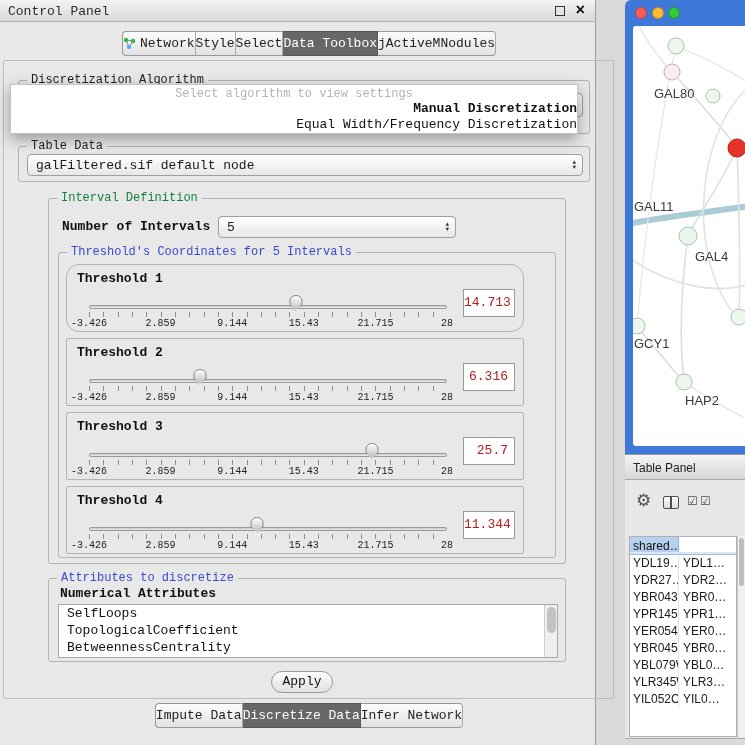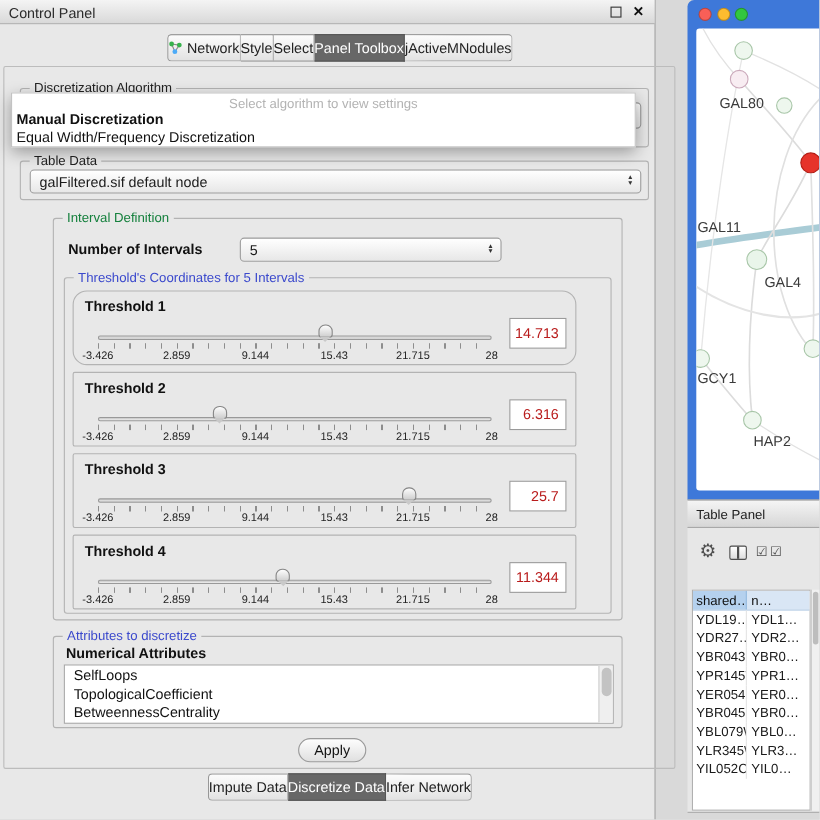--- a/index.html
+++ b/index.html
@@ -1,20 +1,20 @@
 <!DOCTYPE html>
 <html><head>
 <meta charset="utf-8">
 <style>
   * { margin:0; padding:0; box-sizing:border-box; }
   html,body { width:745px; height:745px; background:#d9d9d9; font-family:"Liberation Sans",sans-serif; overflow:hidden; }
   #app { position:relative; width:745px; height:745px; }
 
   
-  #control-panel { position:absolute; left:0; top:0; width:596px; height:745px; background:#e8e8e8; border-right:1px solid #9d9d9d; }
+  #control-panel { position:absolute; left:0; top:0; width:596px; height:745px; background:#e8e8e8; border-right:1px solid #9d9d9d;font-family:Liberation Mono, monospace; }
   .titlebar { position:absolute; left:0; top:0; width:100%; height:22px; background:linear-gradient(#f4f4f4,#d9d9d9); border-bottom:1px solid #b2b2b2; }
   .titlebar .win-title { position:absolute; left:8px; top:4px; font-size:13px; color:#2b2b2b; }
   .float-btn { position:absolute; right:30px; top:6px; width:10px; height:10px; border:1.5px solid #333; background:transparent; }
   .close-btn { position:absolute; right:10px; top:1px; font-size:16px; font-weight:bold; color:#111; line-height:20px; }
 
   
   .tabs-row { position:absolute; left:0; top:31px; width:618px; display:flex; justify-content:center; }
   .tab { font-size:13px; color:#222; padding:4px 0; background:linear-gradient(#fcfcfc,#e2e2e2); border-top:1px solid #979797; border-bottom:1px solid #979797; border-right:1px solid #a8a8a8; display:flex; align-items:center; gap:4px; white-space:nowrap; }
   .tab:first-child { border-left:1px solid #979797; border-radius:4px 0 0 4px; }
   .tab:last-child { border-radius:0 4px 4px 0; }
@@ -28,21 +28,21 @@
   .gt-green { color:#15803d; }
   .gt-blue  { color:#3b49cc; }
 
   
   .combo { position:absolute; background:linear-gradient(#ffffff,#e7e7e7); border:1px solid #9e9e9e; border-radius:4px; font-size:13px; color:#1a1a1a; line-height:20px; padding:1px 20px 0 8px; overflow:hidden; white-space:nowrap; }
   .combo .arrows { position:absolute; right:6px; top:50%; transform:translateY(-50%); display:flex; flex-direction:column; font-size:6px; line-height:5px; color:#333; }
 
   
   .dropdown-overlay { position:absolute; left:10px; top:84px; width:568px; height:50px; background:#fff; border:1px solid #c3c3c3; box-shadow:0 5px 14px rgba(0,0,0,0.35); z-index:60; }
   .dd-hint { text-align:center; color:#b3b3b3; font-size:12px; padding-top:2px; height:16px; }
-  .dd-opt { font-size:13px; color:#111; padding-left:4px; height:16px; line-height:16px; white-space:nowrap; }
+  .dd-opt { font-size:13px; color:#111; padding-left:4px; height:16px; line-height:16px; white-space:nowrap;text-align:right; }
   .dd-opt.bold { font-weight:bold; }
 
   
   .thr-panel { position:absolute; left:66px; width:458px; height:68px; border:1px solid #b3b3b3; border-radius:2px; }
   .thr-label { position:absolute; left:10px; top:6px; font-size:13px; font-weight:bold; color:#111; }
   .thr-sliderwrap { position:absolute; left:22px; top:28px; width:358px; height:20px; }
   .thr-track { position:absolute; left:22px; top:40px; width:358px; height:4px; background:linear-gradient(#c6c6c6,#f0f0f0); border:1px solid #999; border-radius:2px; }
   .thr-ticks { position:absolute; left:22px; top:47px; width:358px; height:5px; background:repeating-linear-gradient(90deg,#8d8d8d 0,#8d8d8d 1px,transparent 1px,transparent 4%); }
   .thr-ticklabels { position:absolute; left:22px; top:53px; width:358px; height:12px; }
   .tl { position:absolute; top:0; transform:translateX(-50%); font-size:10px; color:#222; white-space:nowrap; }
@@ -71,21 +71,21 @@
 
   
   #table-panel-header { position:absolute; left:625px; top:454px; width:120px; height:26px; background:linear-gradient(#f5f5f5,#d6d6d6); border-top:1px solid #9a9a9a; border-bottom:1px solid #a8a8a8; }
   #table-panel-header .tp-title { position:absolute; left:8px; top:6px; font-size:12px; color:#222; }
   #table-panel-body { position:absolute; left:625px; top:480px; width:120px; height:259px; background:#e7e7e7; border-bottom:1px solid #aaa; }
   .gear { position:absolute; left:11px; top:12px; font-size:17px; color:#4e4e4e; line-height:17px; }
   .colicon { position:absolute; left:38px; top:16px; width:16px; height:13px; border:1.5px solid #4e4e4e; border-radius:2px; background:linear-gradient(#fff,#ddd); }
   .colicon::after { content:""; position:absolute; left:6px; top:0; width:1.5px; height:100%; background:#4e4e4e; }
   .chk { position:absolute; top:14px; font-size:12px; color:#4e4e4e; }
   .table-box { position:absolute; left:4px; top:56px; width:108px; height:201px; background:#fff; border:1px solid #b0b0b0; overflow:hidden; }
-  .thead { display:flex; height:18px; border-bottom:1px solid #9fbedd; font-size:12px; color:#111; }
+  .thead { display:flex; height:18px; border-bottom:1px solid #9fbedd; font-size:12px; color:#111;flex-direction:column; }
   .th1 { width:49px; background:#b5d1ee; border-right:1px solid #8fb6dd; padding:2px 0 0 3px; overflow:hidden; white-space:nowrap; }
   .th2 { flex:1; background:#d9e6f5; padding:2px 0 0 4px; overflow:hidden; white-space:nowrap; }
   .trow { display:flex; height:17px; font-size:12px; color:#1a1a1a; line-height:17px; }
   .tc1 { width:49px; padding-left:3px; border-right:1px solid #e4e4e4; overflow:hidden; white-space:nowrap; }
   .tc2 { flex:1; padding-left:4px; overflow:hidden; white-space:nowrap; }
   .tp-scroll { position:absolute; left:112px; top:56px; width:8px; height:201px; background:#f0f0f0; border-left:1px solid #c6c6c6; }
   .tp-scroll .vthumb { position:absolute; left:1px; top:2px; width:5px; height:48px; background:#bdbdbd; border-radius:3px; }
 
   .bold { font-weight:bold; }
   .blabel { position:absolute; font-size:13px; font-weight:bold; color:#111; white-space:nowrap; }
@@ -114,21 +114,21 @@
         </svg>
         <span>Network</span>
       </div>
       <div class="tab">
           <span>Style</span>
         </div>
       <div class="tab">
           <span>Select</span>
         </div>
       <div class="tab active">
-          <span>Panel Toolbox</span>
+          <span>Data Toolbox</span>
         </div>
       <div class="tab">
           <span>jActiveMNodules</span>
         </div>
     </div>
 
     <div class="content-frame"></div>
 
     <div class="group" style="left:18px; top:80px; width:572px; height:54px;">
       <span class="group-title">Discretization Algorithm</span>

